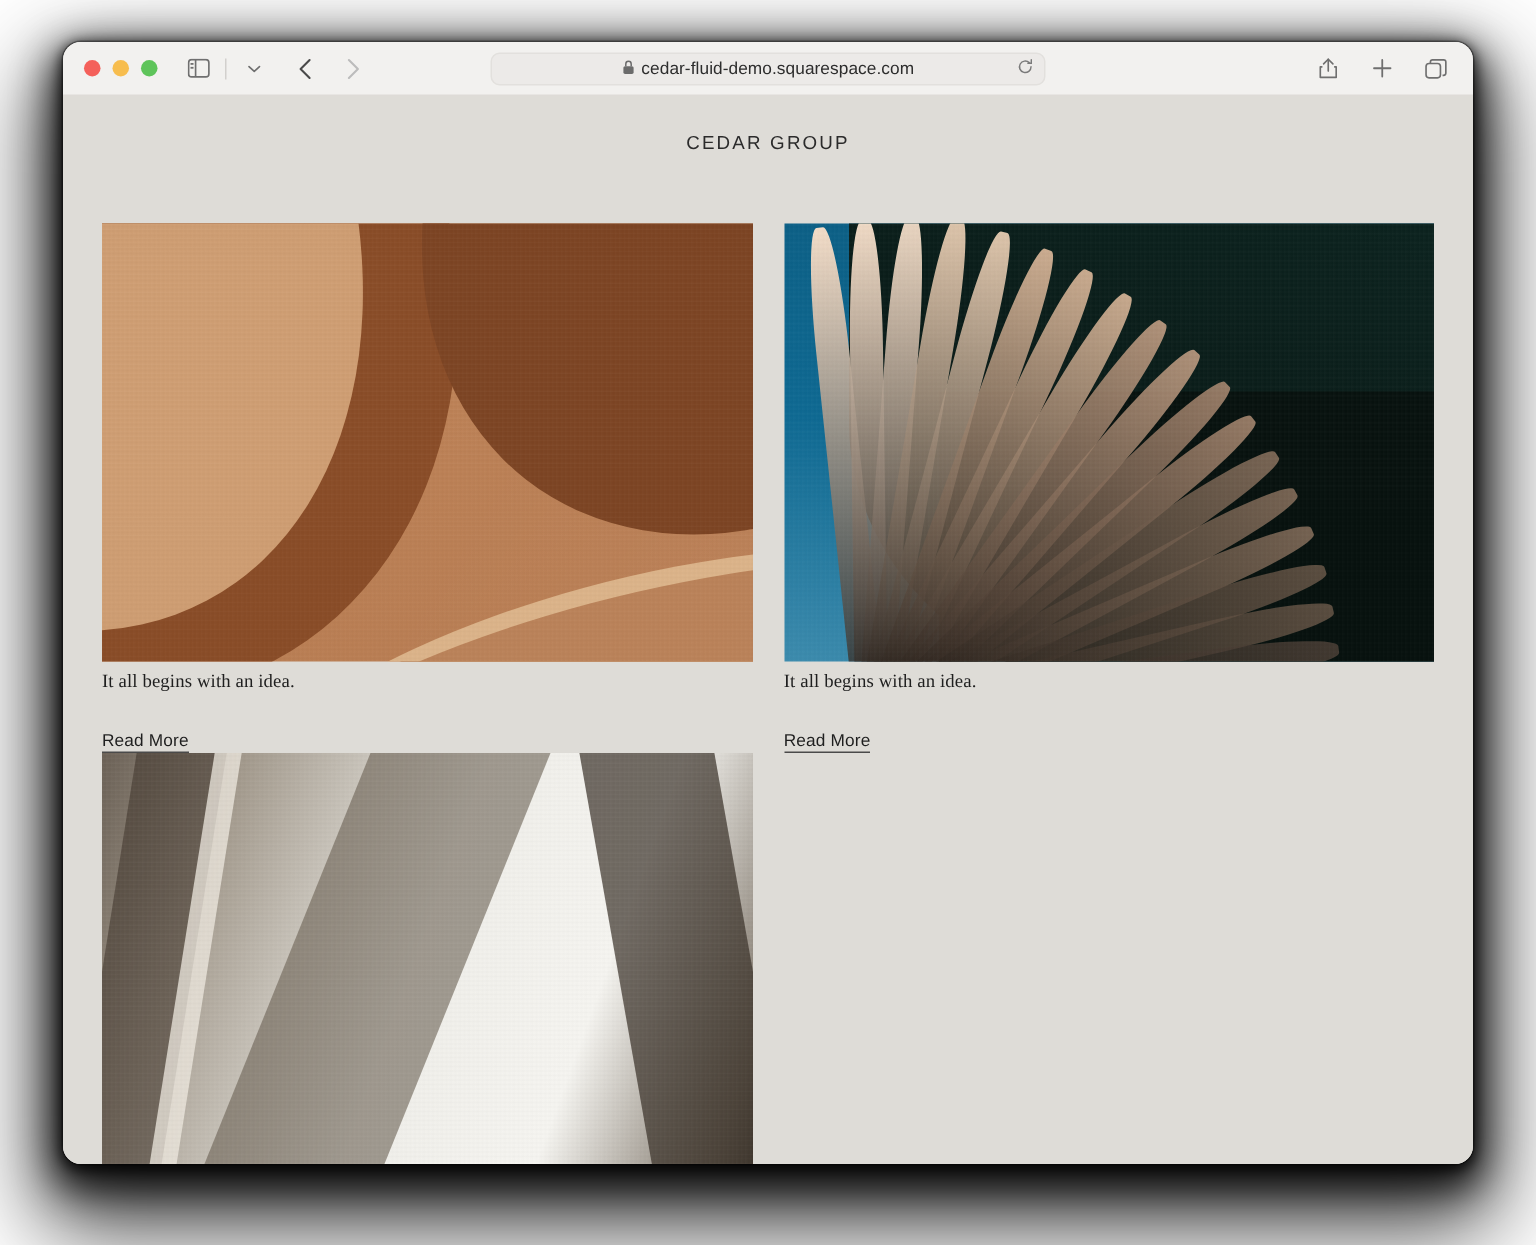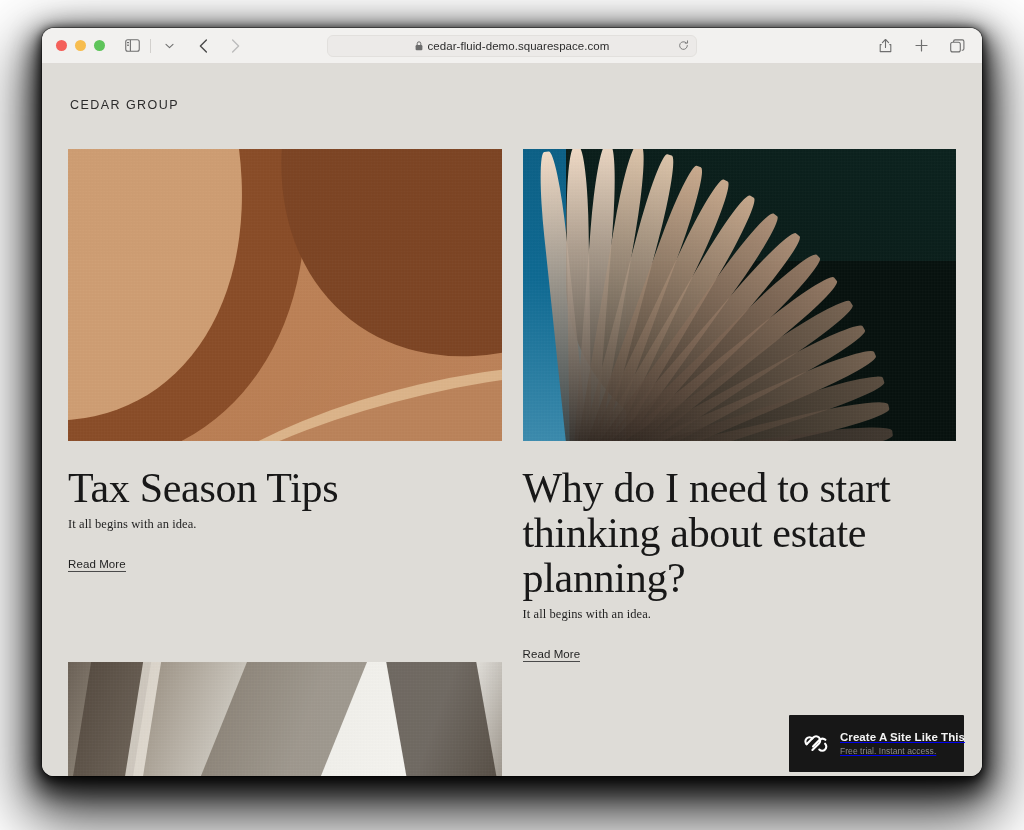--- a/index.html
+++ b/index.html
@@ -138,20 +138,21 @@
     overflow: hidden;
   }
 
   
   .site-header {
     display: flex;
     align-items: center;
     justify-content: space-between;
     padding: 24px 28px 0 28px;
     height: 58px;
+    flex-direction: column;
   }
   .brand {
     font-size: 12.5px;
     letter-spacing: 1.45px;
     color: #2b2b2b;
     font-weight: 400;
   }
   .site-nav {
     display: flex;
     align-items: center;
@@ -444,21 +445,20 @@
         <article class="post">
           <div class="post-thumb thumb-terracotta">
             <span class="band tb1"></span>
             <span class="band tb2"></span>
             <span class="band tb3"></span>
             <span class="band tb4"></span>
             <span class="band tb5"></span>
             <span class="band tb6"></span>
             <span class="grain"></span>
           </div>
-          <h2 class="post-title">Tax Season Tips</h2>
           <p class="post-excerpt">It all begins with an idea.</p>
           <a class="read-more" href="#">Read More</a>
         </article>
 
         <article class="post">
           <div class="post-thumb thumb-fan">
             <span class="fan-dark"></span>
             <span class="fan-dark2"></span>
             <span class="blade" style="background: linear-gradient(rgb(243, 221, 200) 0%, rgba(30, 24, 20, 0.75) 100%); transform: rotate(-6deg); height: 321px; left: 46px; opacity: 1;"></span>
               <span class="blade" style="background: linear-gradient(rgb(243, 221, 200) 0%, rgba(30, 24, 20, 0.75) 100%); transform: rotate(-0.8deg); height: 324px; left: 47.6px; opacity: 0.99;"></span>
@@ -473,47 +473,32 @@
               <span class="blade" style="background: linear-gradient(rgb(171, 138, 114) 0%, rgba(30, 24, 20, 0.75) 100%); transform: rotate(46deg); height: 309px; left: 62px; opacity: 0.87;"></span>
               <span class="blade" style="background: linear-gradient(rgb(171, 138, 114) 0%, rgba(30, 24, 20, 0.75) 100%); transform: rotate(51.2deg); height: 306px; left: 63.6px; opacity: 0.86;"></span>
               <span class="blade" style="background: linear-gradient(rgb(141, 116, 96) 0%, rgba(30, 24, 20, 0.75) 100%); transform: rotate(56.4deg); height: 303px; left: 65.2px; opacity: 0.84;"></span>
               <span class="blade" style="background: linear-gradient(rgb(141, 116, 96) 0%, rgba(30, 24, 20, 0.75) 100%); transform: rotate(61.6deg); height: 300px; left: 66.8px; opacity: 0.83;"></span>
               <span class="blade" style="background: linear-gradient(rgb(141, 116, 96) 0%, rgba(30, 24, 20, 0.75) 100%); transform: rotate(66.8deg); height: 297px; left: 68.4px; opacity: 0.82;"></span>
               <span class="blade" style="background: linear-gradient(rgb(111, 92, 76) 0%, rgba(30, 24, 20, 0.75) 100%); transform: rotate(72deg); height: 294px; left: 70px; opacity: 0.8;"></span>
               <span class="blade" style="background: linear-gradient(rgb(111, 92, 76) 0%, rgba(30, 24, 20, 0.75) 100%); transform: rotate(77.2deg); height: 291px; left: 71.6px; opacity: 0.79;"></span>
               <span class="blade" style="background: linear-gradient(rgb(82, 68, 58) 0%, rgba(30, 24, 20, 0.75) 100%); transform: rotate(82.4deg); height: 288px; left: 73.2px; opacity: 0.78;"></span>
               <span class="grain"></span>
           </div>
-          <h2 class="post-title">Why do I need to start thinking about estate planning?</h2>
           <p class="post-excerpt">It all begins with an idea.</p>
           <a class="read-more" href="#">Read More</a>
         </article>
 
         <article class="post">
           <div class="post-thumb-partial">
             <span class="pc-shard" style="left:0;top:0;width:60px;height:292px;transform:skewX(-9deg);"></span>
             <span class="pc-shard" style="left:52px;top:0;width:18px;height:292px;background:rgba(240,235,225,0.75);transform:skewX(-9deg);"></span>
             <span class="pc-shard" style="left:120px;top:0;width:120px;height:292px;background:rgba(105,95,82,0.6);transform:skewX(-22deg);"></span>
             <span class="pc-shard" style="right:0;top:0;width:90px;height:292px;background:rgba(55,47,39,0.7);transform:skewX(10deg);"></span>
             <span class="grain"></span>
           </div>
         </article>
 
       </div>
 
-      <a class="sqsp-badge" href="#">
-        <span class="sqsp-logo">
-          <svg width="26" height="20" viewBox="0 0 26 20" fill="none" stroke="#ffffff" stroke-width="2.1" stroke-linecap="round">
-            <path d="M3.6 12.2 10.2 5.6a4.1 4.1 0 0 1 5.8 5.8l-6.6 6.6"></path>
-            <path d="M10 14.4l6.6-6.6a4.1 4.1 0 0 1 5.8 0"></path>
-            <path d="M3.6 12.2a4.1 4.1 0 0 1 0-5.8 4.1 4.1 0 0 1 5.8 0"></path>
-            <path d="M16.3 17.5a4.1 4.1 0 0 0 5.8 0 4.1 4.1 0 0 0 0-5.8"></path>
-          </svg>
-        </span>
-        <span class="sqsp-text">
-          <span class="sqsp-title">Create A Site Like This</span>
-          <span class="sqsp-sub">Free trial. Instant access.</span>
-        </span>
-      </a>
 
     </div>
   </div>
 </div>
 
 </body></html>

